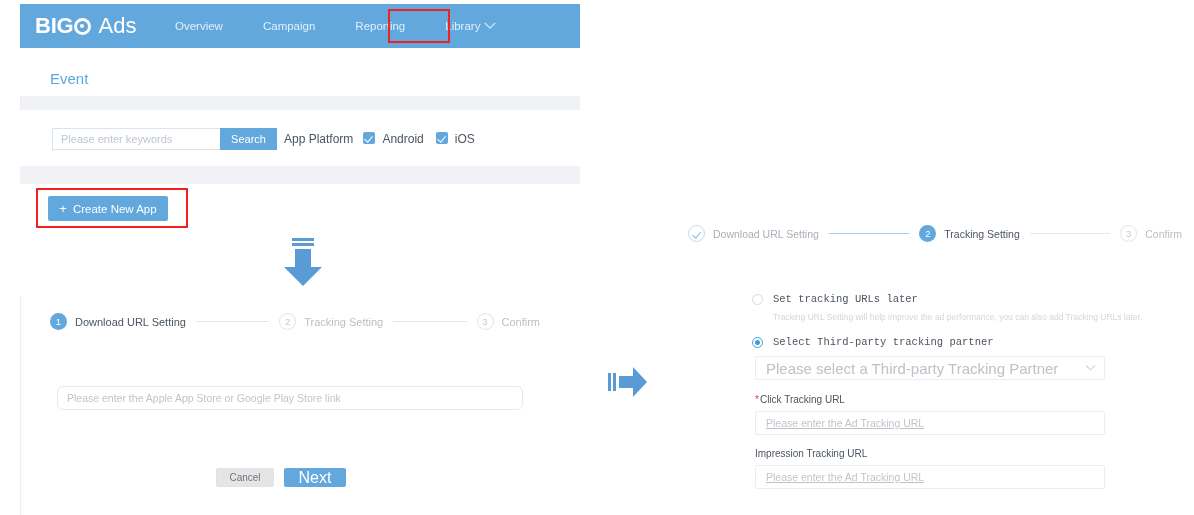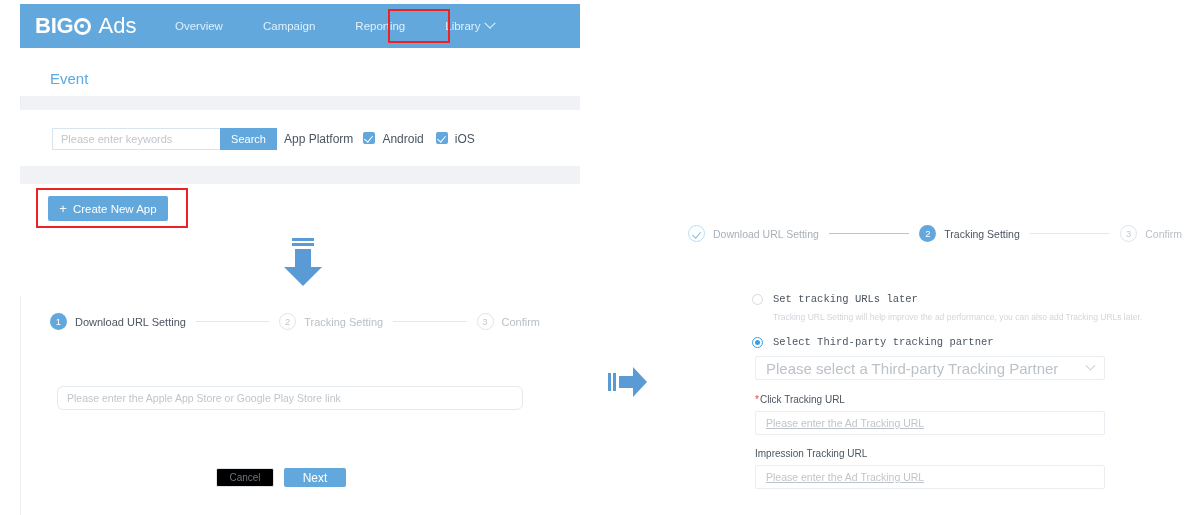--- a/index.html
+++ b/index.html
@@ -123,25 +123,25 @@
   .step-line{height:1px;background:#e4e8ec;flex:1 1 auto;margin:0 10px;}
   .step-line.done{background:#9fcdea;}
 
   .url-input{
     position:absolute;left:57px;top:386px;width:466px;height:24px;
     border:1px solid #e4e9ee;box-sizing:border-box;background:#fff;
     font-size:10.5px;color:#c0c5cb;padding:0 9px;outline:none;font-family:inherit;border-radius:6px;
   }
   .btn-row{position:absolute;left:216px;top:468px;display:flex;align-items:center;}
   .btn-cancel{
-    width:58px;height:19px;border:1px solid #dfe3e8;background:#000000;color:#6d757d;
+    width:58px;height:19px;border:1px solid #dfe3e8;background:#e5e5e5;color:#6d757d;
     font-size:10px;cursor:pointer;font-family:inherit;display:flex;align-items:center;justify-content:center;border-radius:2px;
   }
   .btn-next{
-    width:62px;height:19px;background:#62a8dd;border:none;color:#fff;font-size:12px;
+    width:62px;height:19px;background:#62a8dd;border:none;color:#fff;font-size:16px;
     margin-left:10px;cursor:pointer;font-family:inherit;display:flex;align-items:center;justify-content:center;border-radius:2px;
   }
 
   
   .right-arrow{position:absolute;left:608px;top:365px;width:40px;height:34px;}
 
   
   .right-panel{position:absolute;left:660px;top:0;width:534px;height:515px;background:#fff;}
   #stepper-right{left:688px;top:225px;width:494px;}
   #stepper-right .step-label{font-size:10.5px;}

